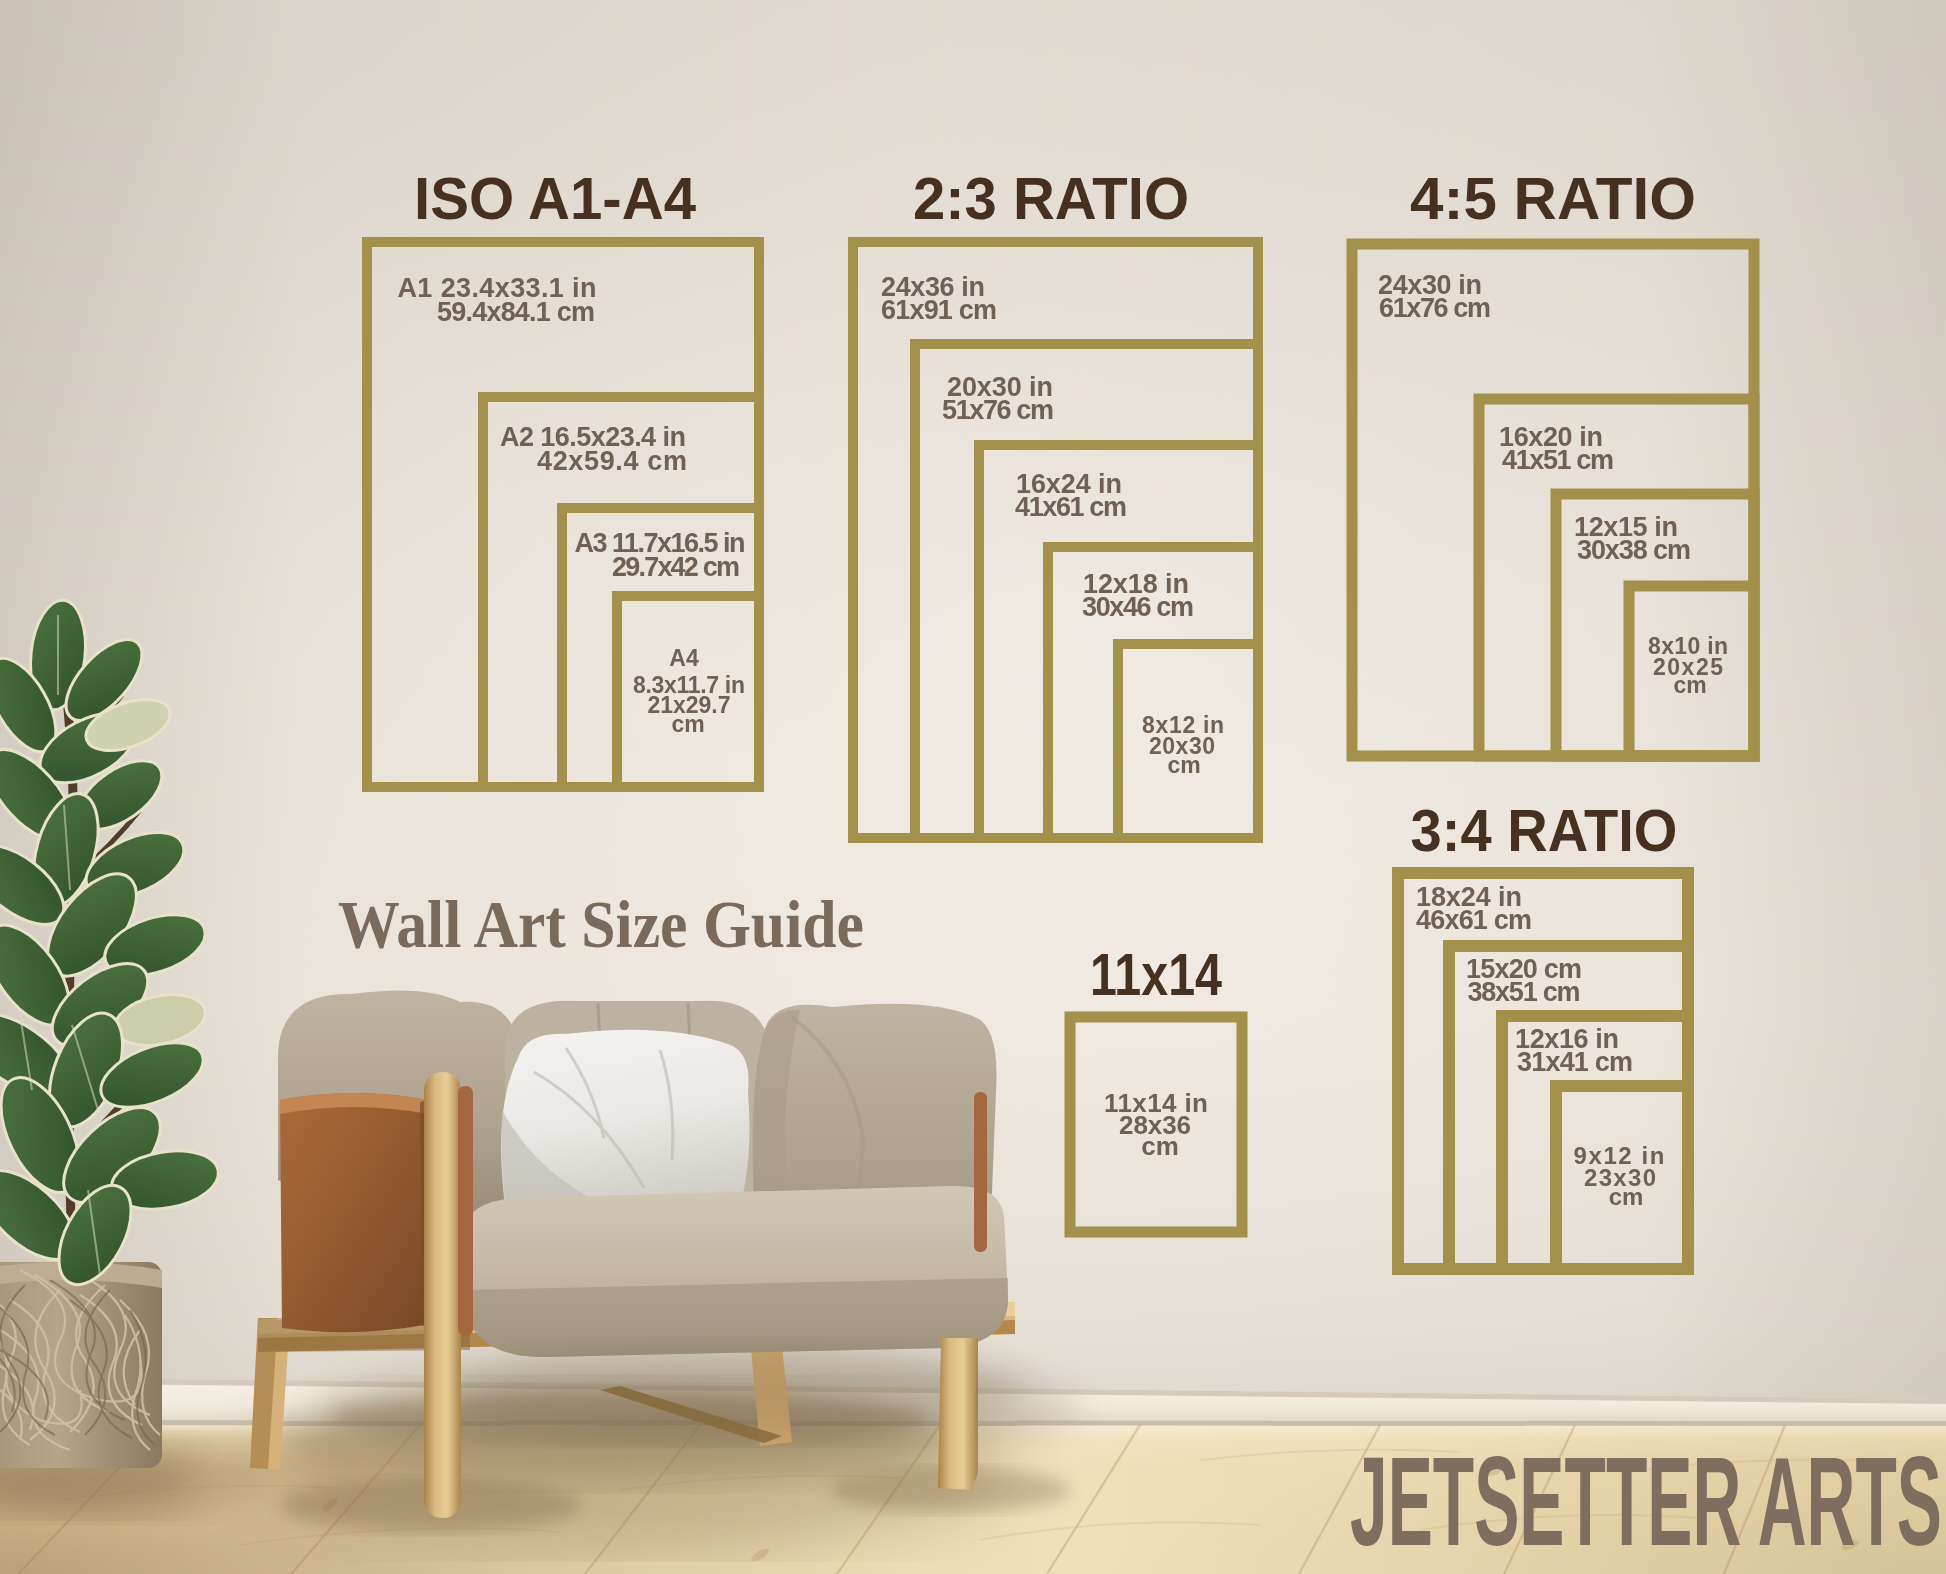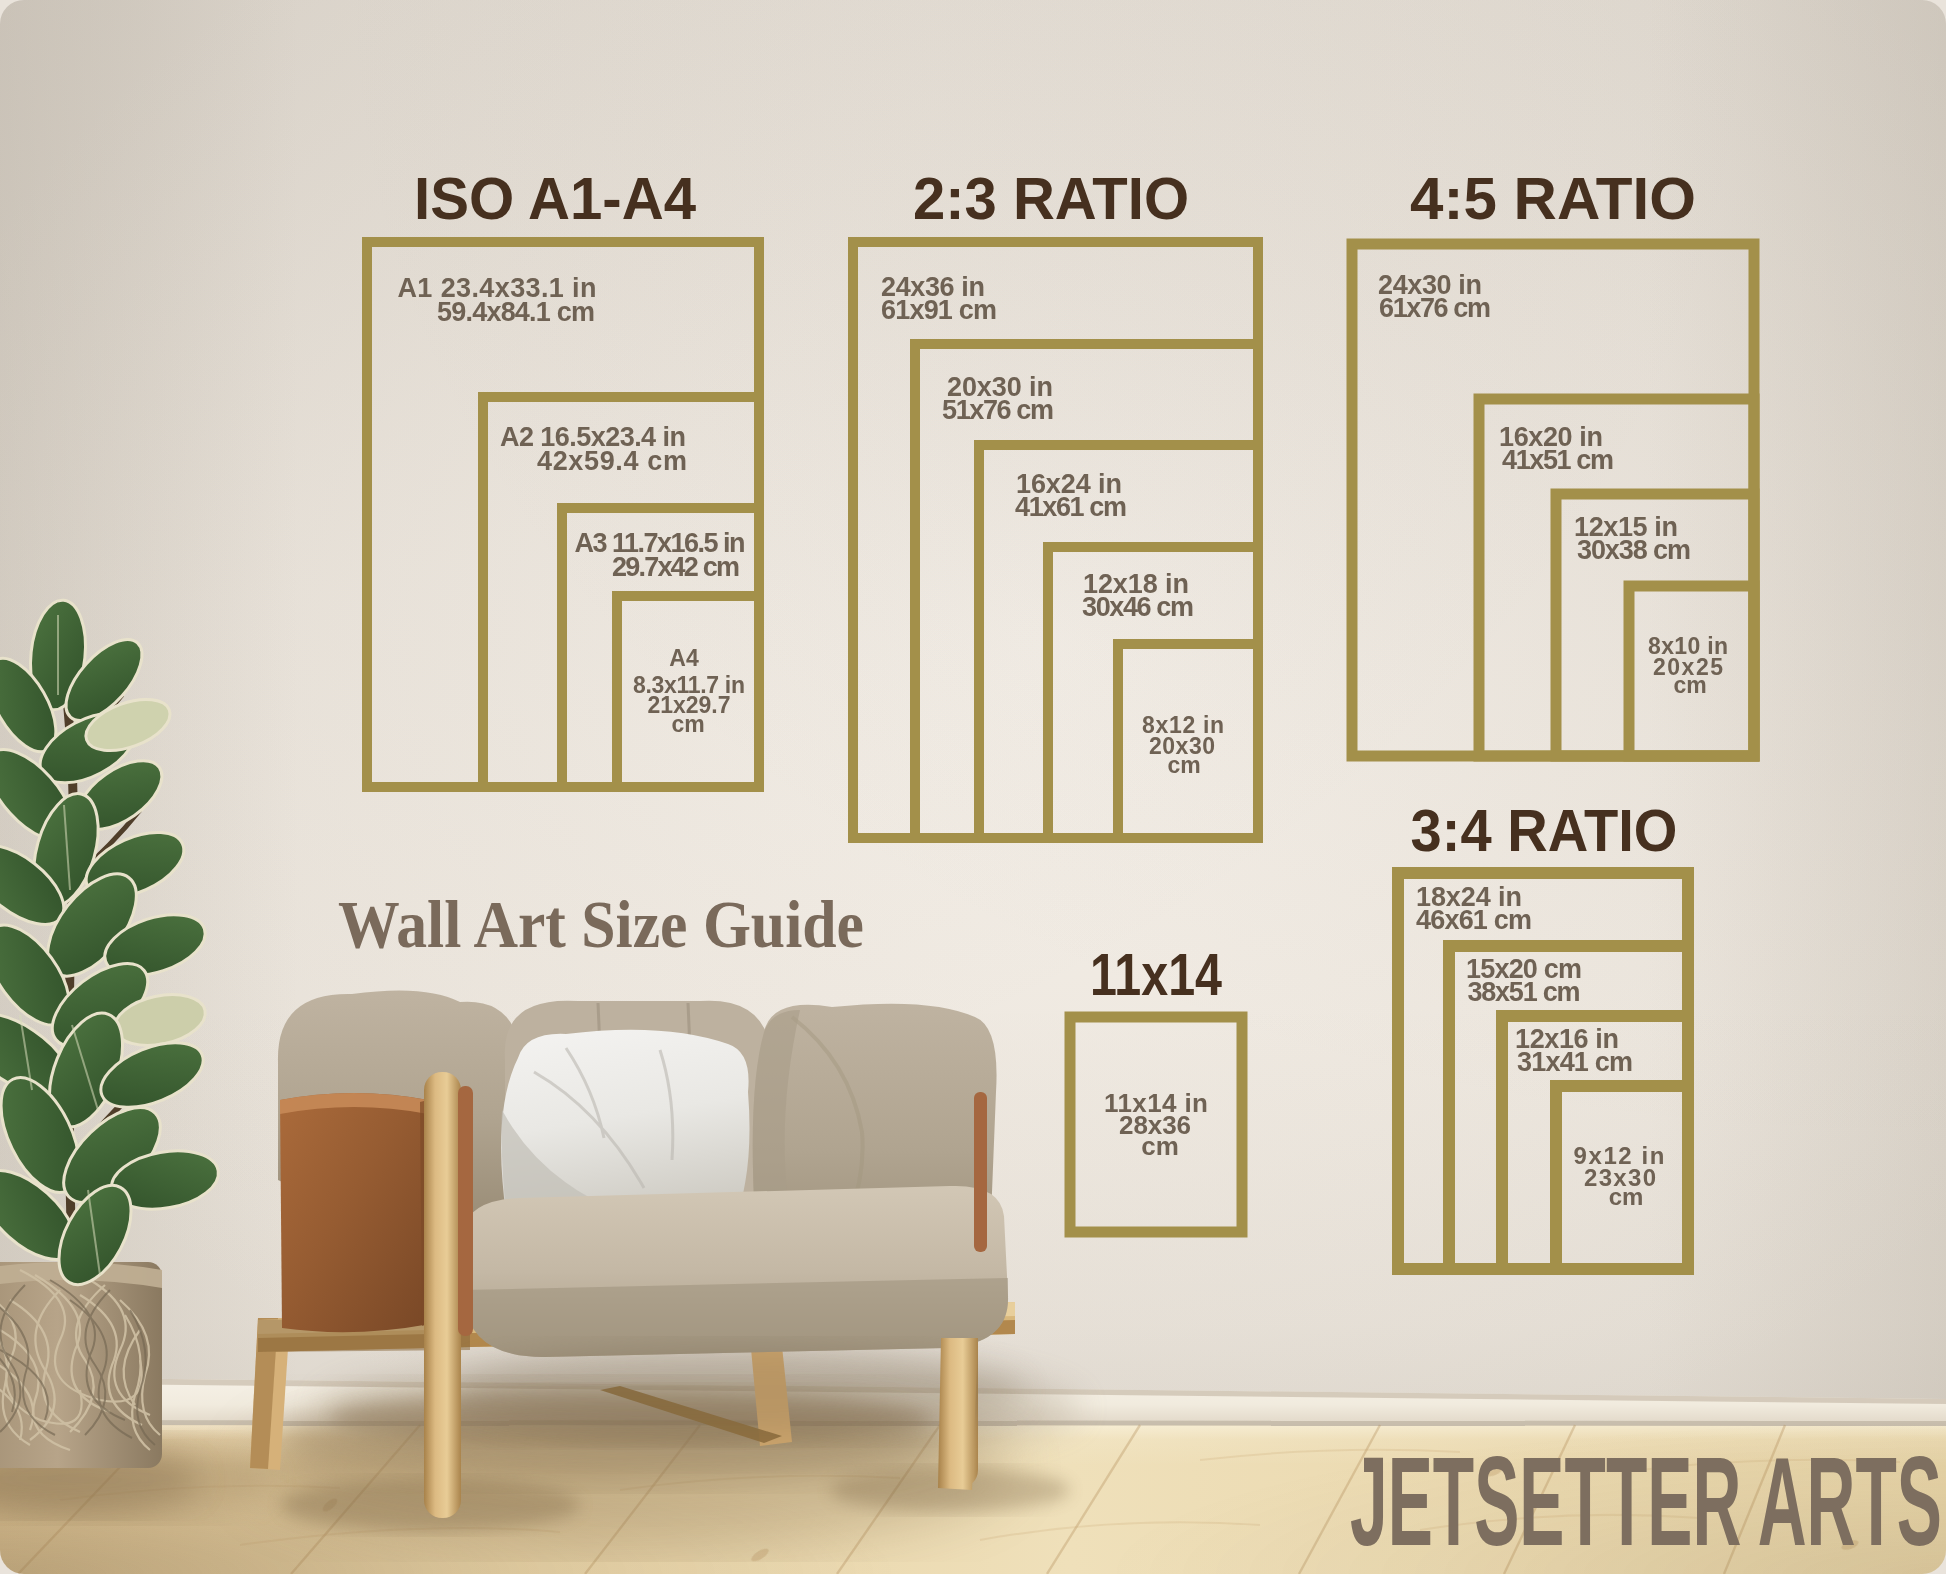--- a/index.html
+++ b/index.html
@@ -1,16 +1,16 @@
 <!DOCTYPE html>
 <html><head>
 <meta charset="utf-8">
 <style>
   html,body{margin:0;padding:0;background:#e9e3db;}
-  .scene{position:relative;width:1946px;height:1574px;overflow:hidden;font-family:"Liberation Sans",sans-serif;border-radius:24px;}
+  .scene{position:relative;width:1946px;height:1574px;overflow:hidden;font-family:"Liberation Sans",sans-serif;}
   svg{display:block}
   text{font-family:"Liberation Sans",sans-serif;}
 </style>
 </head>
 <body>
 <div class="scene">
 <svg width="1946" height="1574" viewBox="0 0 1946 1574">
 <defs>
   <radialGradient id="wallGlow" cx="0.54" cy="0.45" r="0.62">
     <stop offset="0" stop-color="#f6f1ea" stop-opacity="0.95"></stop>

